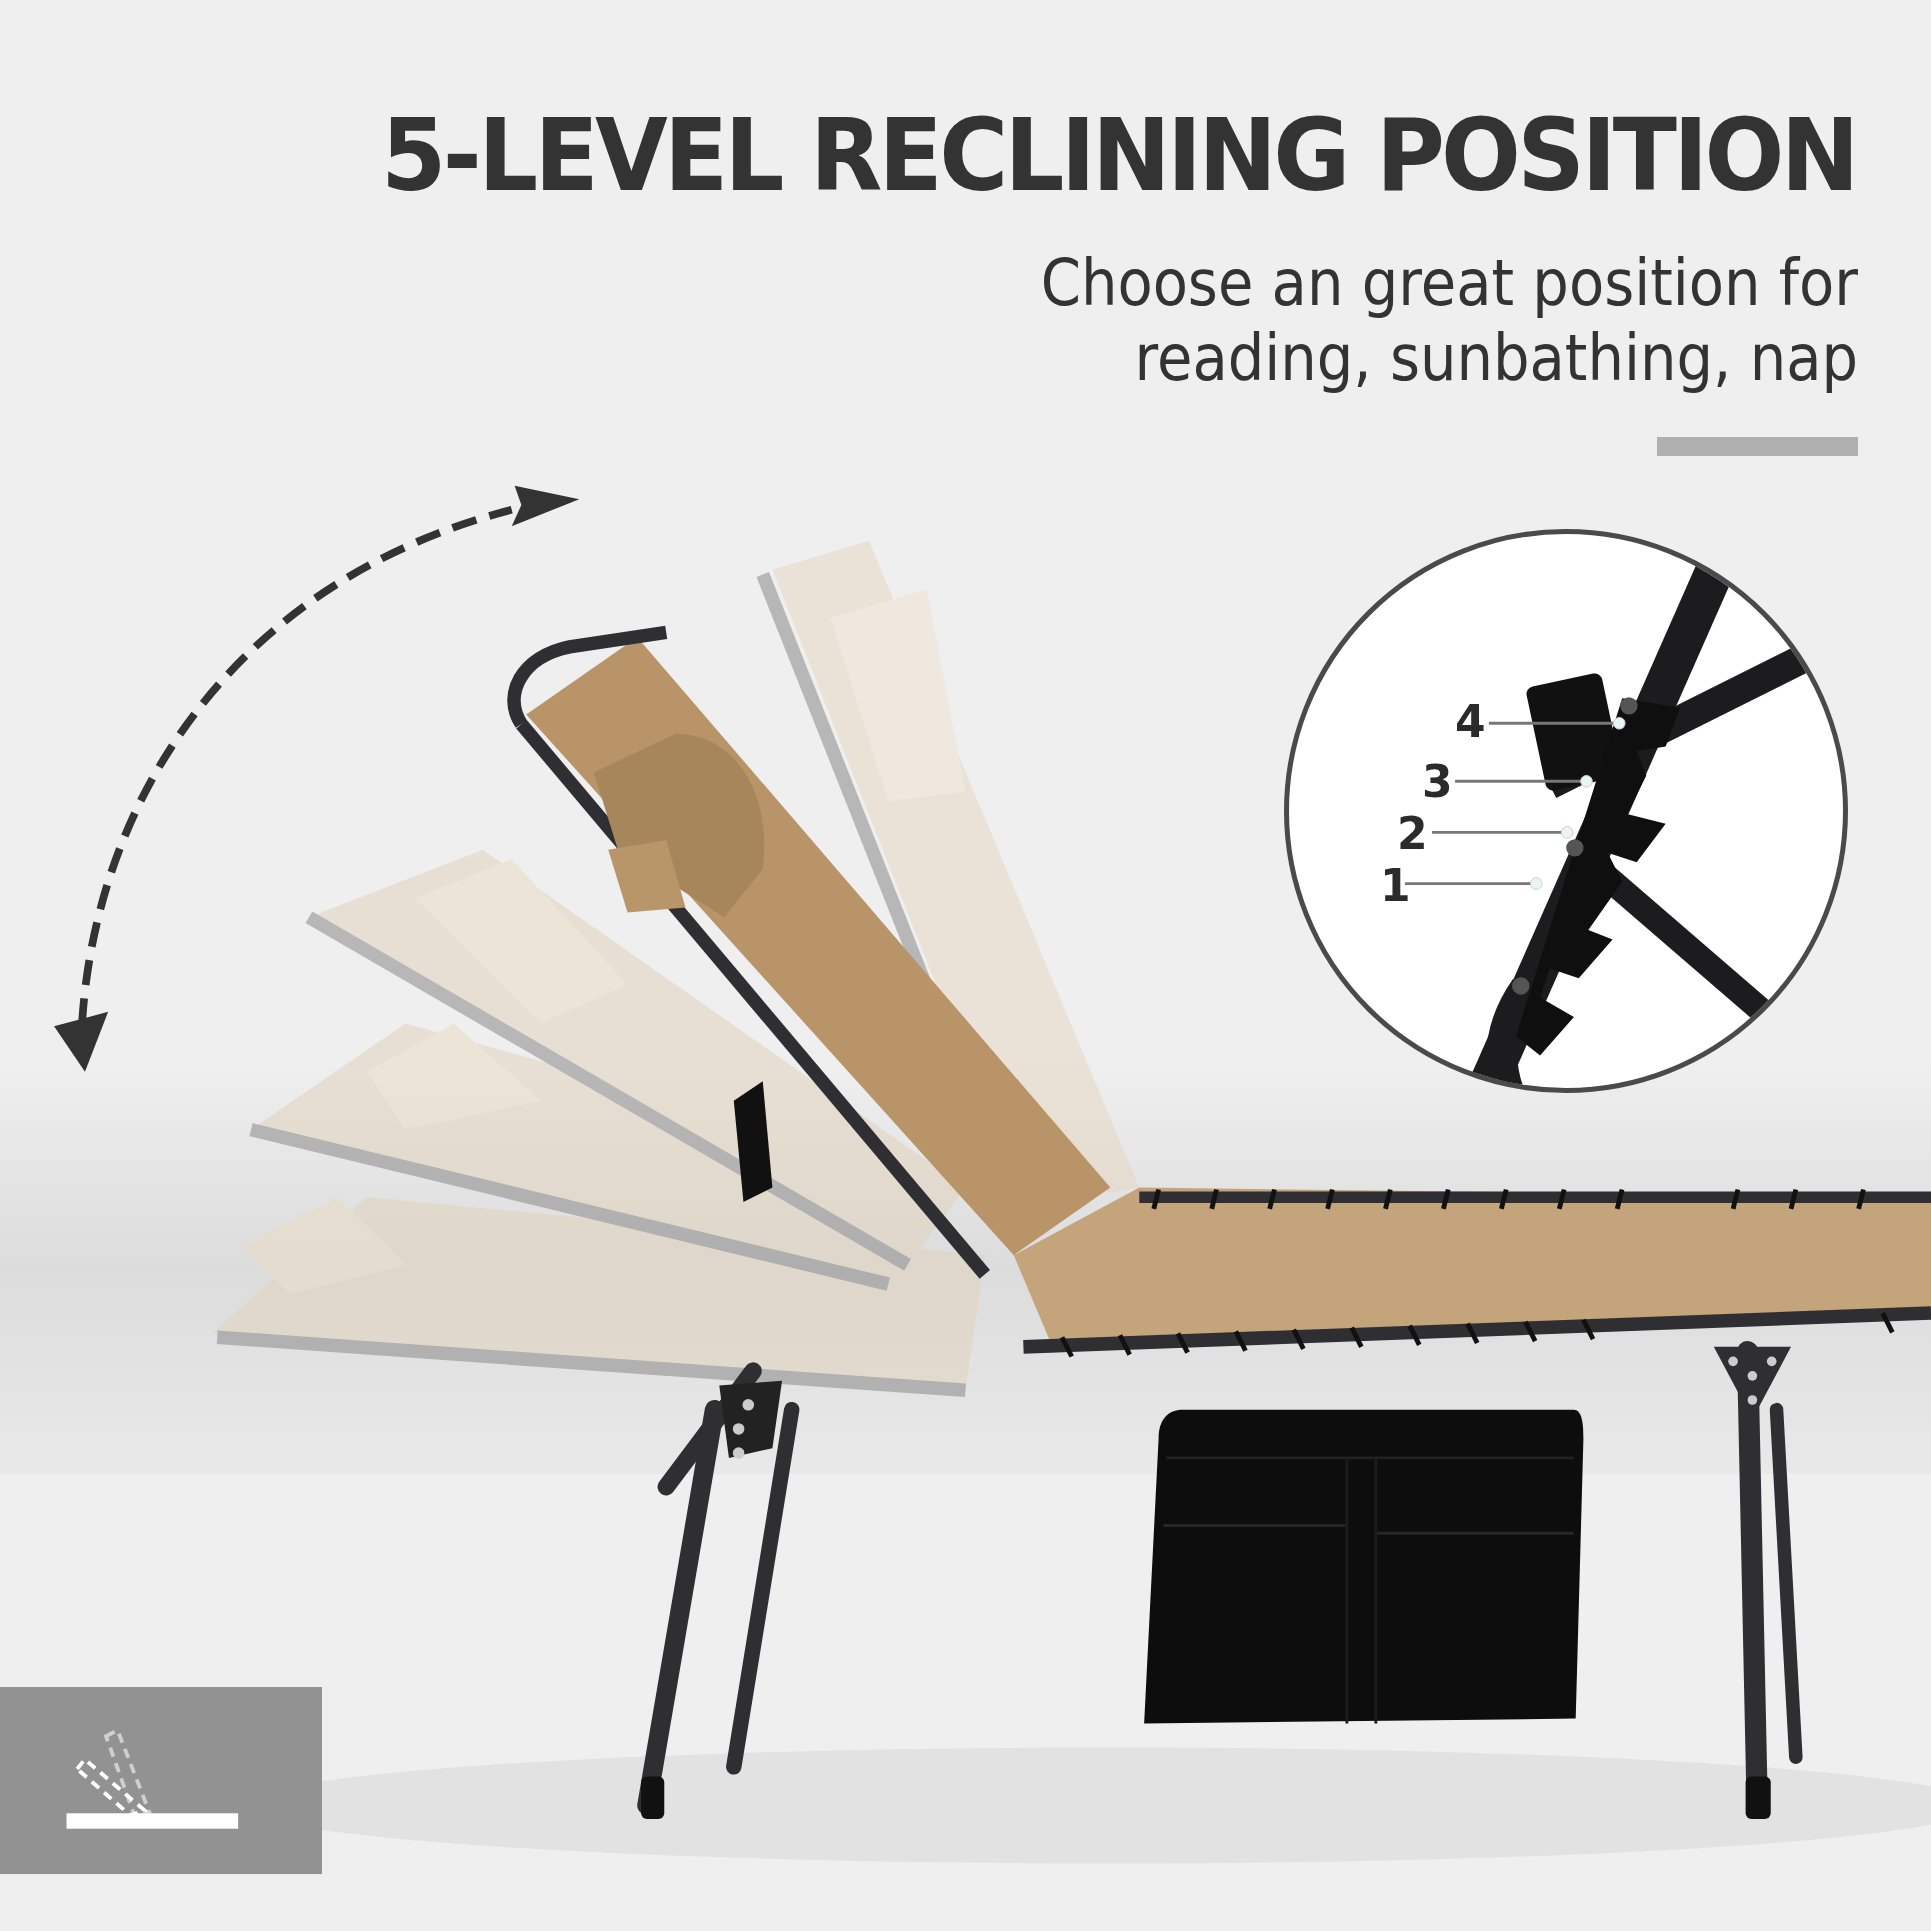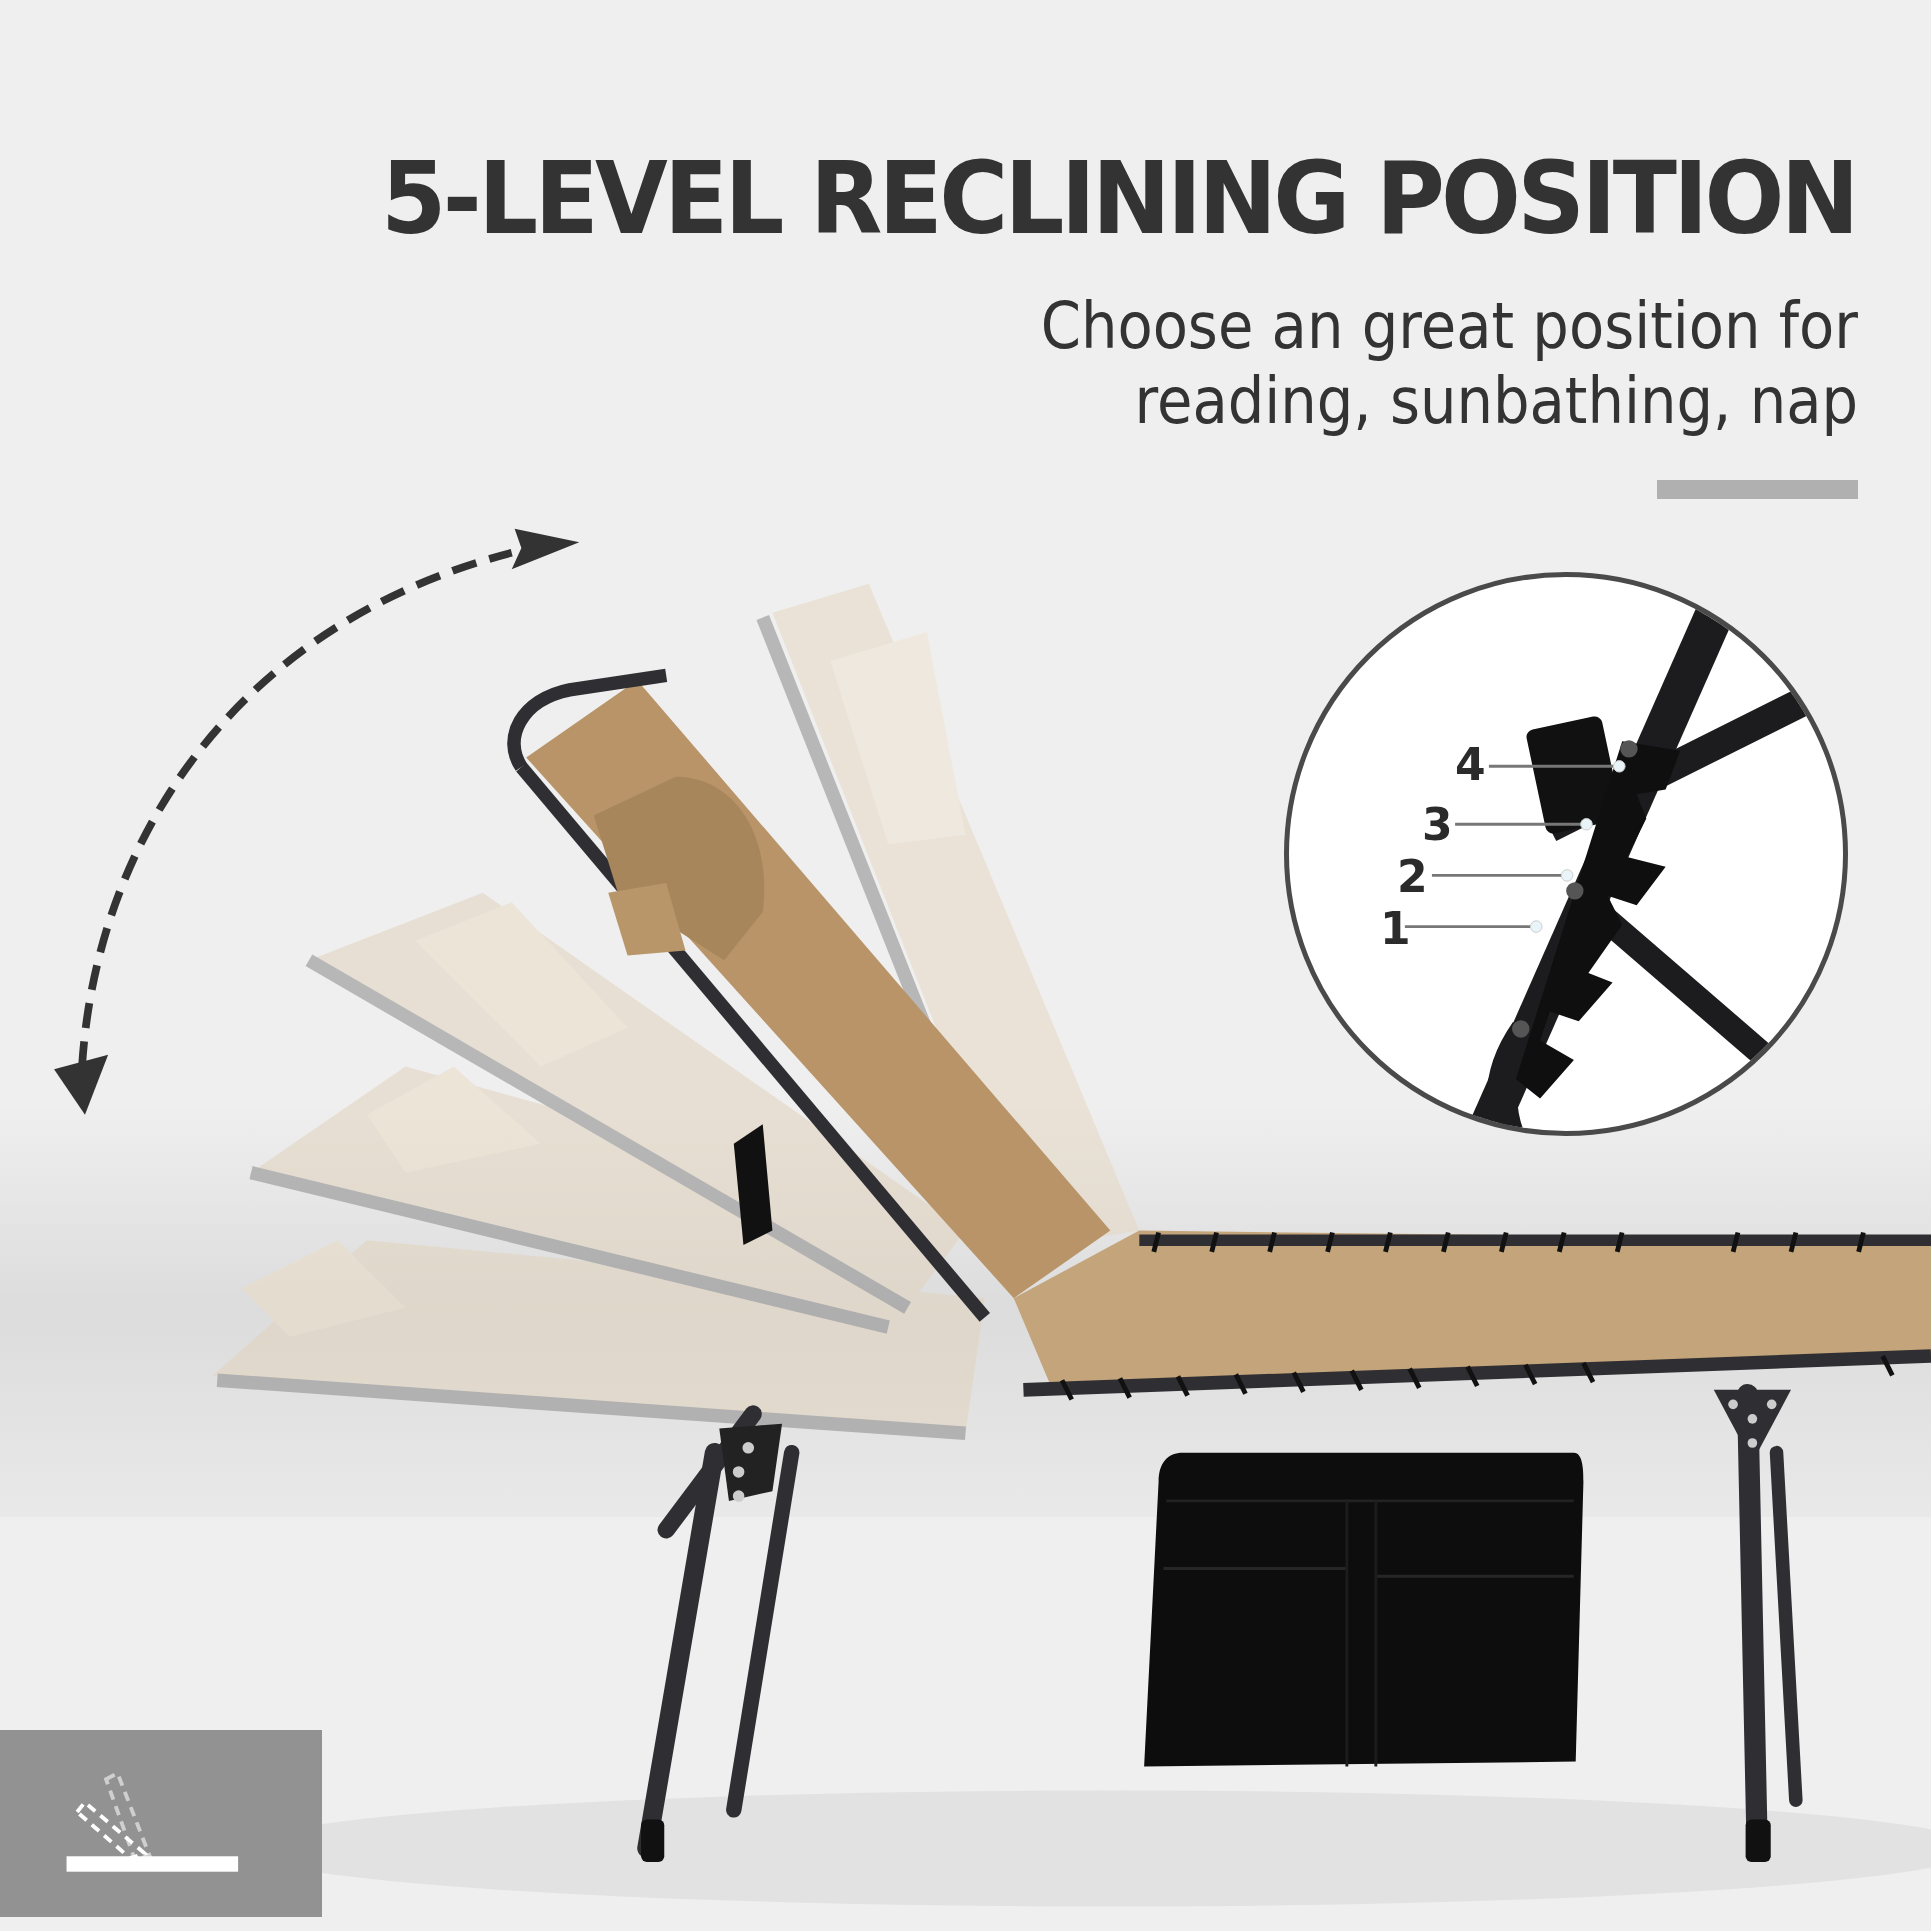--- a/index.html
+++ b/index.html
@@ -1,18 +1,18 @@
 <!DOCTYPE html>
 <html><head>
 <meta charset="utf-8">
 <style>
   html, body { margin:0; padding:0; }
   body { width:1931px; height:1931px; overflow:hidden; background:#efefef; font-family:"DejaVu Sans", sans-serif; }
   .canvas { position:relative; width:1931px; height:1474px; background:
-    linear-gradient(180deg, #efefef 0%, #efefef 72%, #dcdcdc 86%, #e9e9e9 100%); margin-top: 43px; }
+    linear-gradient(180deg, #efefef 0%, #efefef 72%, #dcdcdc 86%, #e9e9e9 100%); }
   .title { position:absolute; right:75px; top:106px; font-family:"DejaVu Sans", sans-serif; font-weight:bold; font-size:100px; letter-spacing:-3.9px; color:#333333; white-space:nowrap; transform:scaleX(0.94); transform-origin:right center; line-height:1; }
   .subtitle { position:absolute; right:73px; top:246px; width:1062px; text-align:right; font-family:"DejaVu Sans", sans-serif; font-size:64px; line-height:75px; color:#333333; transform:scaleX(0.9); transform-origin:right top; }
   .accent-bar { position:absolute; left:1657px; top:437px; width:201px; height:19.3px; background:#b0b0b0; }
   .scene { position:absolute; left:0; top:0; width:1931px; height:1931px; }
   .callout { position:absolute; left:1284px; top:529px; width:564px; height:564px; border-radius:50%; border:5.8px solid #4a4a4a; background:#ffffff; overflow:hidden; box-sizing:border-box; }
   .callout svg { position:absolute; left:0; top:0; }
   .level-label { position:absolute; font-family:"DejaVu Sans", sans-serif; font-weight:bold; font-size:44px; color:#2b2b2b; line-height:1; }
   .icon-box { position:absolute; left:0; top:1687px; width:322px; height:187px; background:#929292; }
 </style>
 </head>

